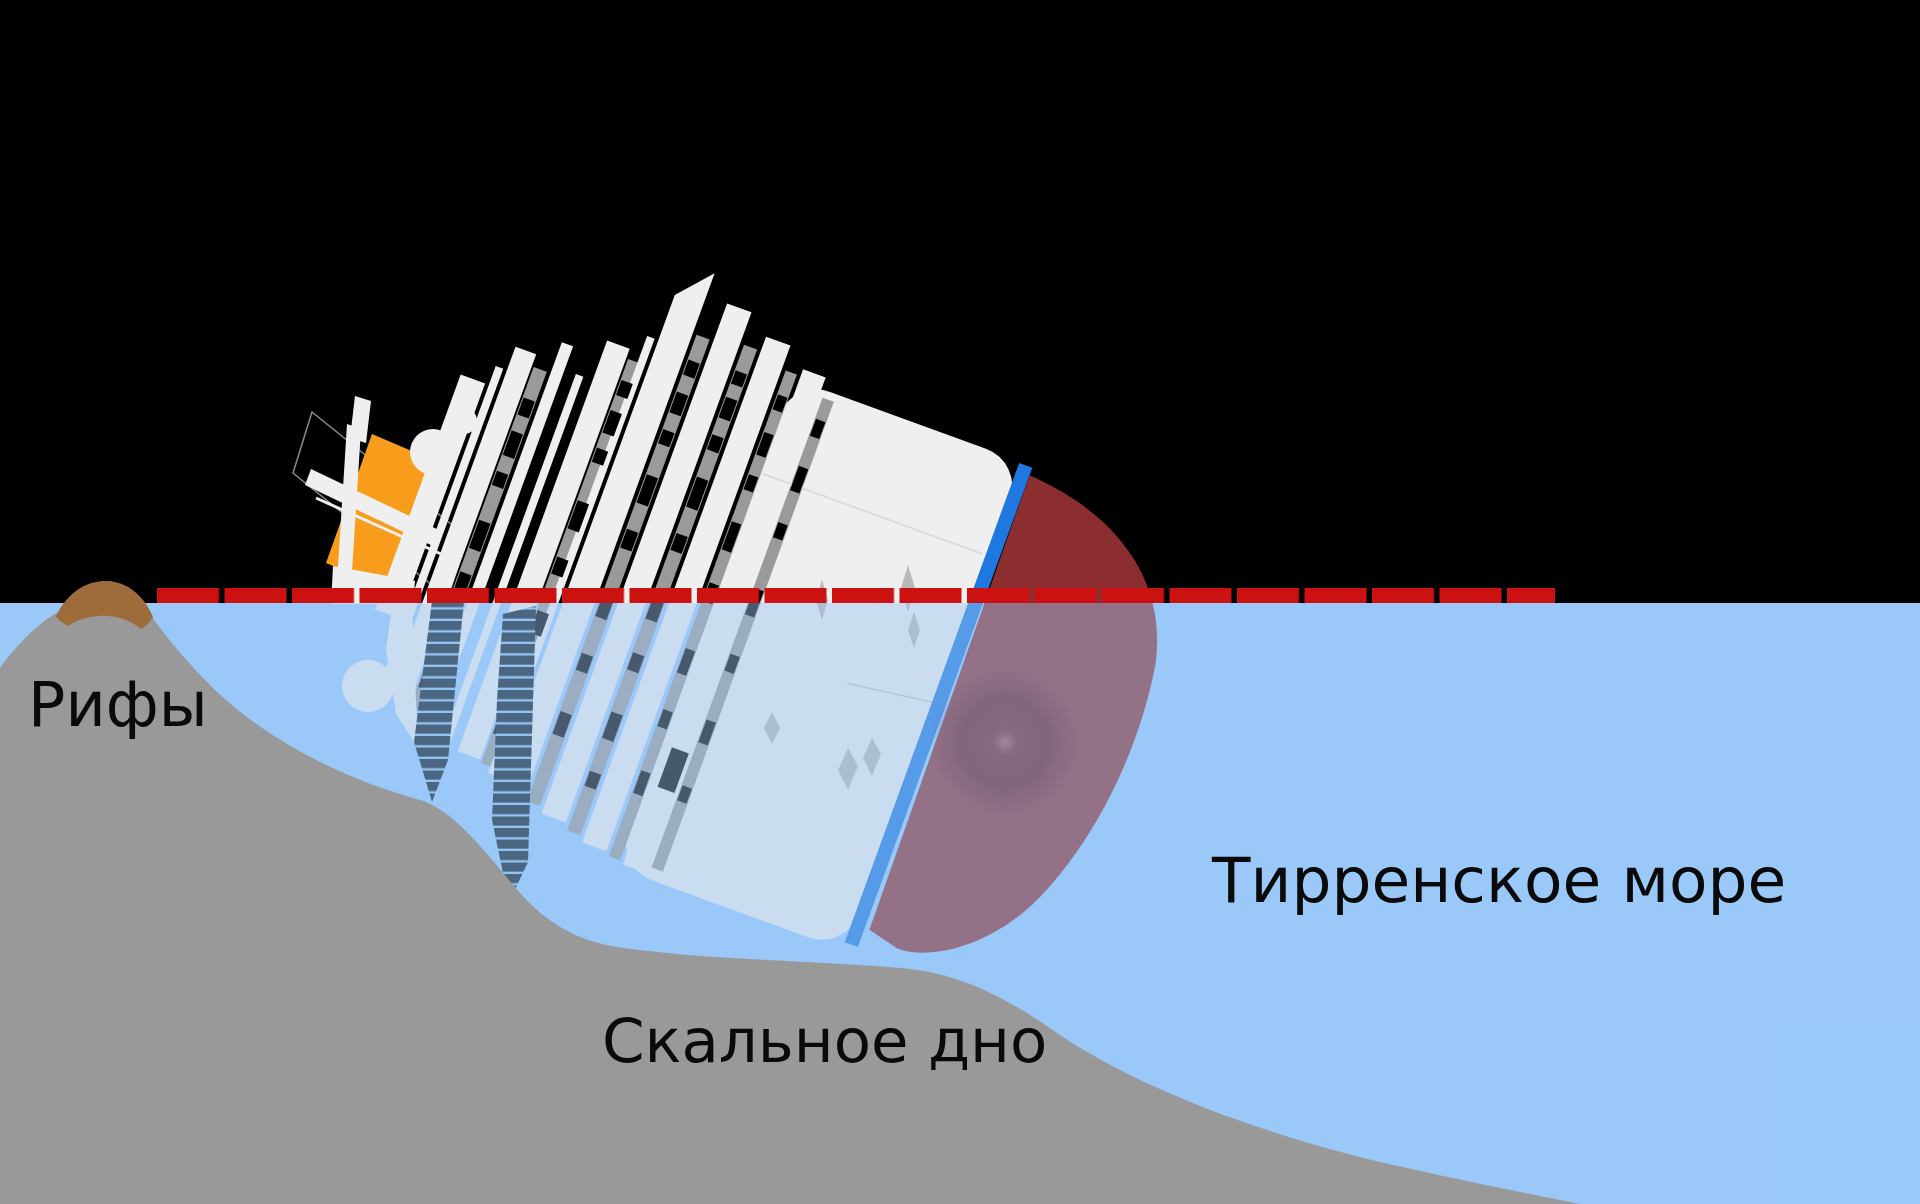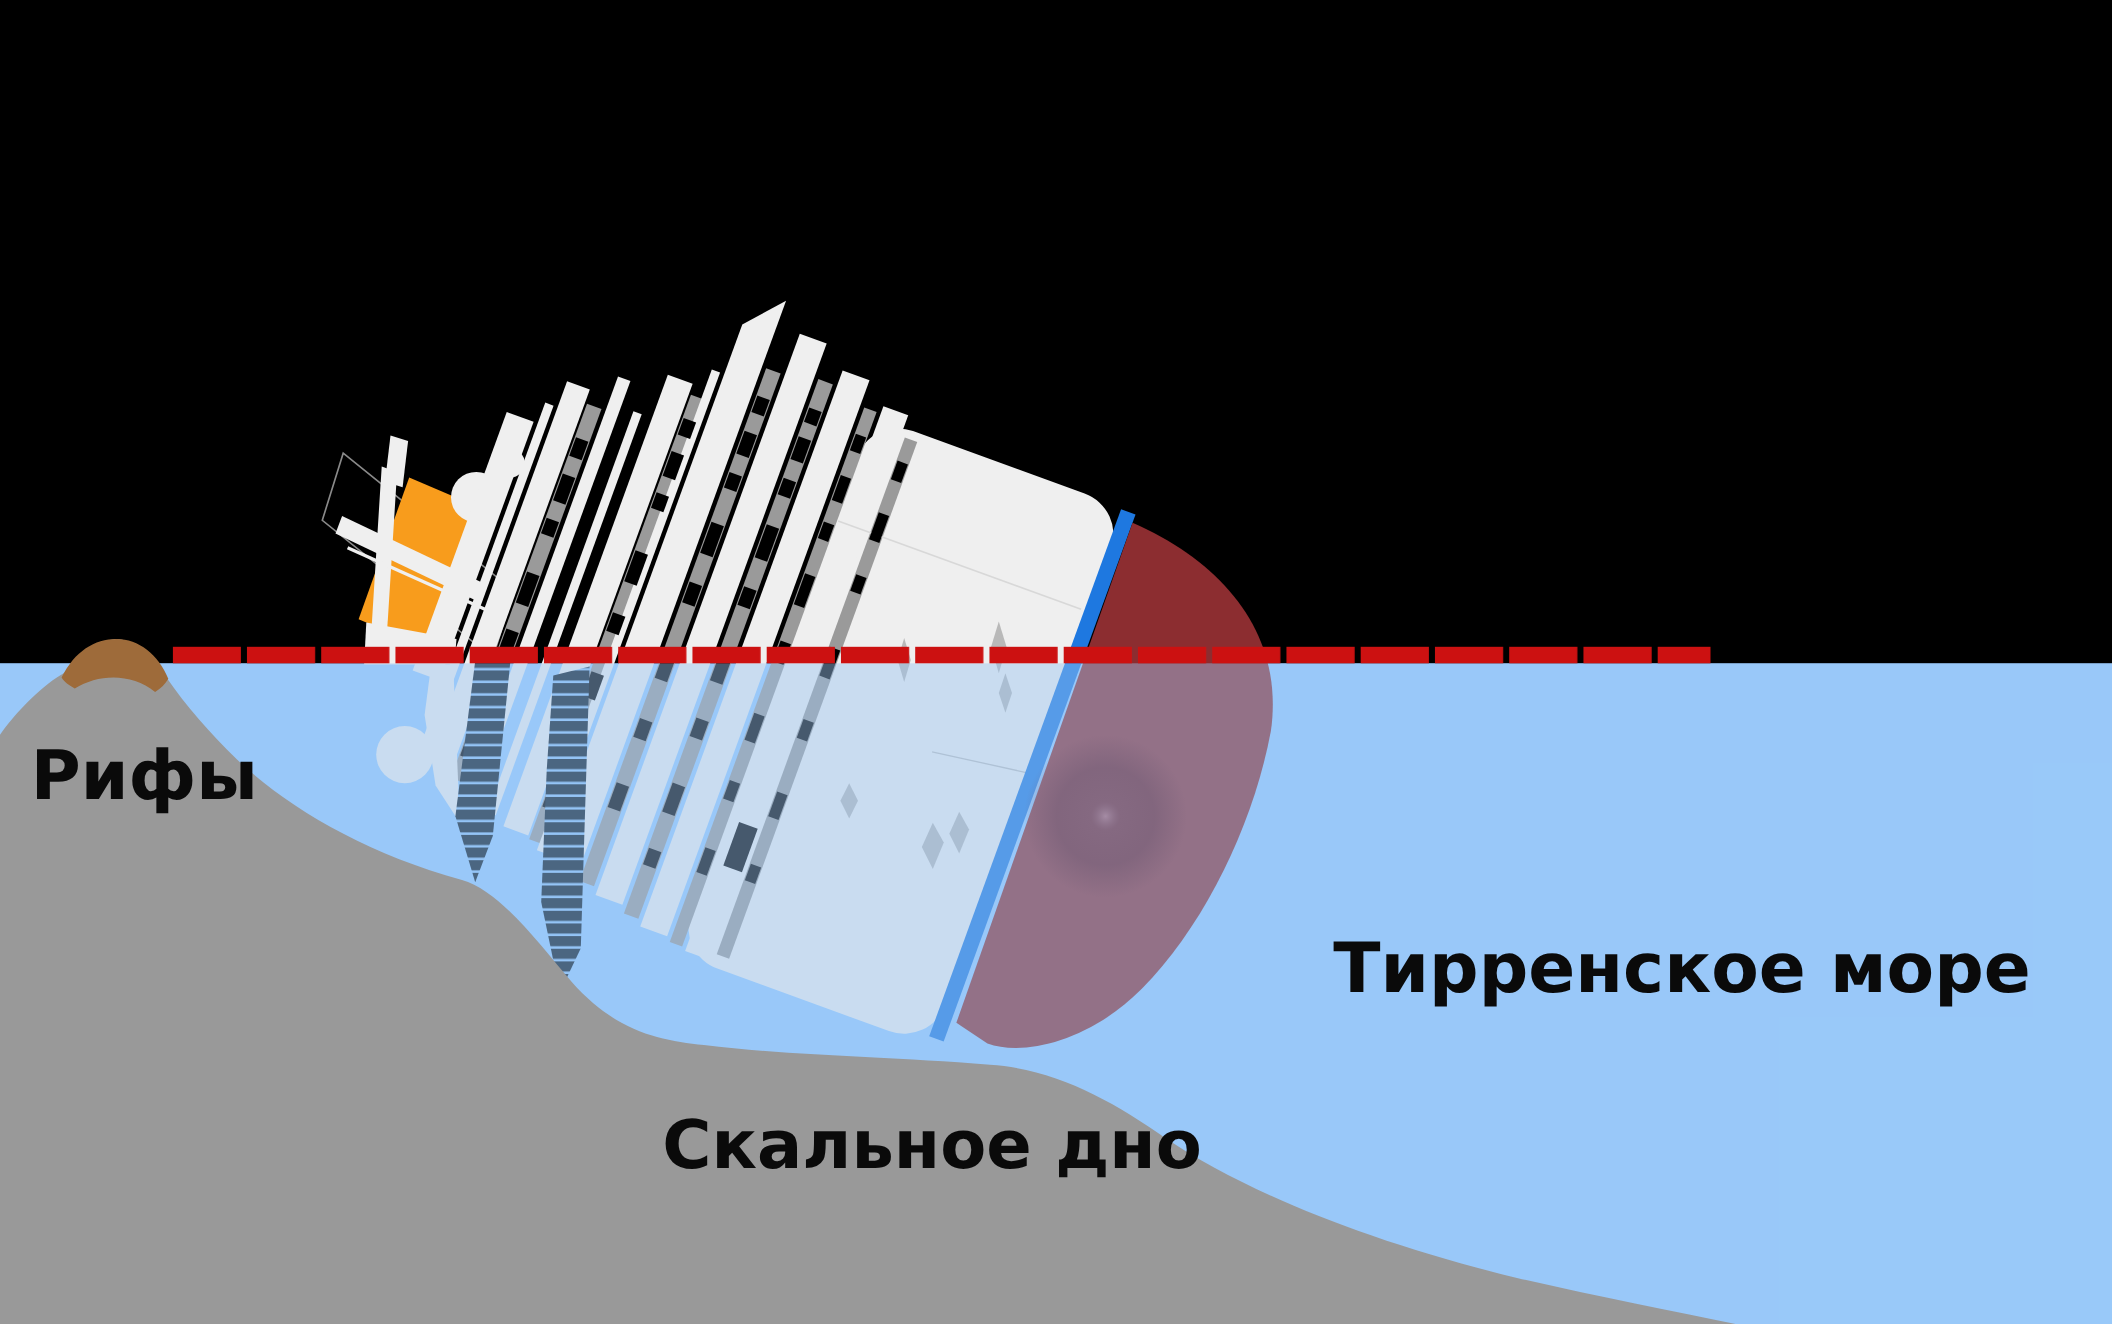--- a/index.html
+++ b/index.html
@@ -1,16 +1,16 @@
 <!DOCTYPE html>
 <html><head>
 <meta charset="utf-8">
 <style>
   html,body{margin:0;padding:0;background:#000;}
-  .stage{width:1920px;height:1204px;position:relative;overflow:hidden;font-weight:bold;}
+  .stage{width:1920px;height:1204px;position:relative;overflow:hidden;}
   svg{display:block;}
   text{font-family:"DejaVu Sans","Liberation Sans",sans-serif;fill:#0a0a0a;}
 </style>
 </head>
 <body>
 
 <div class="stage">
 <svg width="1920" height="1204" viewBox="0 0 1920 1204">
   <defs>
     <pattern id="dashPat" x="157" y="588" width="67.5" height="15" patternUnits="userSpaceOnUse">

